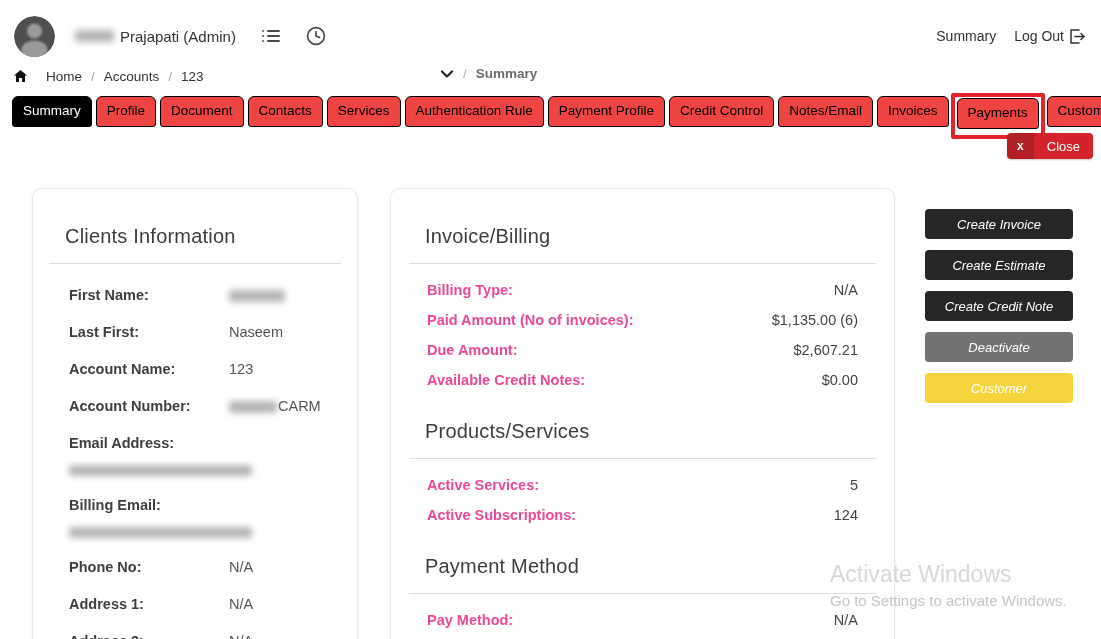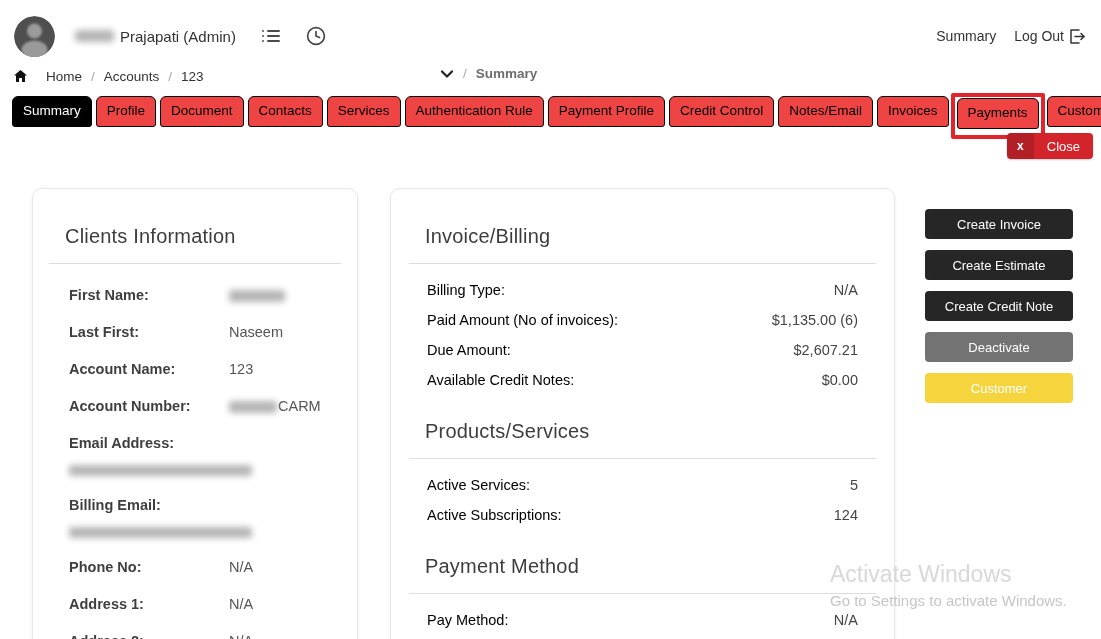--- a/index.html
+++ b/index.html
@@ -106,30 +106,30 @@
 
   .client-rows { margin: 23px 16px 0 20px; }
   .client-row { display: flex; margin-bottom: 21px; align-items: baseline; }
   .client-row .lbl { width: 160px; font-weight: bold; font-size: 14.5px; color: #3f3f3f; flex: 0 0 auto; }
   .client-row .val { font-size: 14.5px; color: #555; }
   .client-row--stacked { display: block; margin-bottom: 19px; }
   .client-row--stacked .lbl { display: block; margin-bottom: 9px; }
 
   .billing-rows { margin: 18px 18px 0 18px; }
   .billing-row { display: flex; justify-content: space-between; margin-bottom: 14px; align-items: baseline; }
-  .billing-row .lbl { font-weight: normal; font-size: 14.5px; color: #000000; }
+  .billing-row .lbl { font-weight: bold; font-size: 14.5px; color: #ec4899; }
   .billing-row .val { font-size: 14.5px; color: #444; }
   .section-head { margin-top: 32px !important; }
 
   
   .actions { position: absolute; left: 925px; top: 209px; width: 148px; }
   .action-btn {
     width: 100%; height: 30px; border: none; border-radius: 4px;
     color: #fff; font-size: 13px; font-family: "Liberation Sans", sans-serif;
-    margin-bottom: 11px; cursor: pointer; display: block;
+    margin-bottom: 11px; cursor: pointer; display: block; font-style: italic;
   }
   .action-dark { background: #262626; }
   .action-red { background: #737373; }
   .action-yellow { background: #f5d43e; }
 
   
   .watermark { position: absolute; left: 830px; top: 561px; pointer-events: none; }
   .watermark .wm1 { font-size: 23px; color: #d8d8d8; font-family: "Liberation Sans", sans-serif; }
   .watermark .wm2 { font-size: 15px; color: #c6c6c6; margin-top: 4px; }
 </style>

